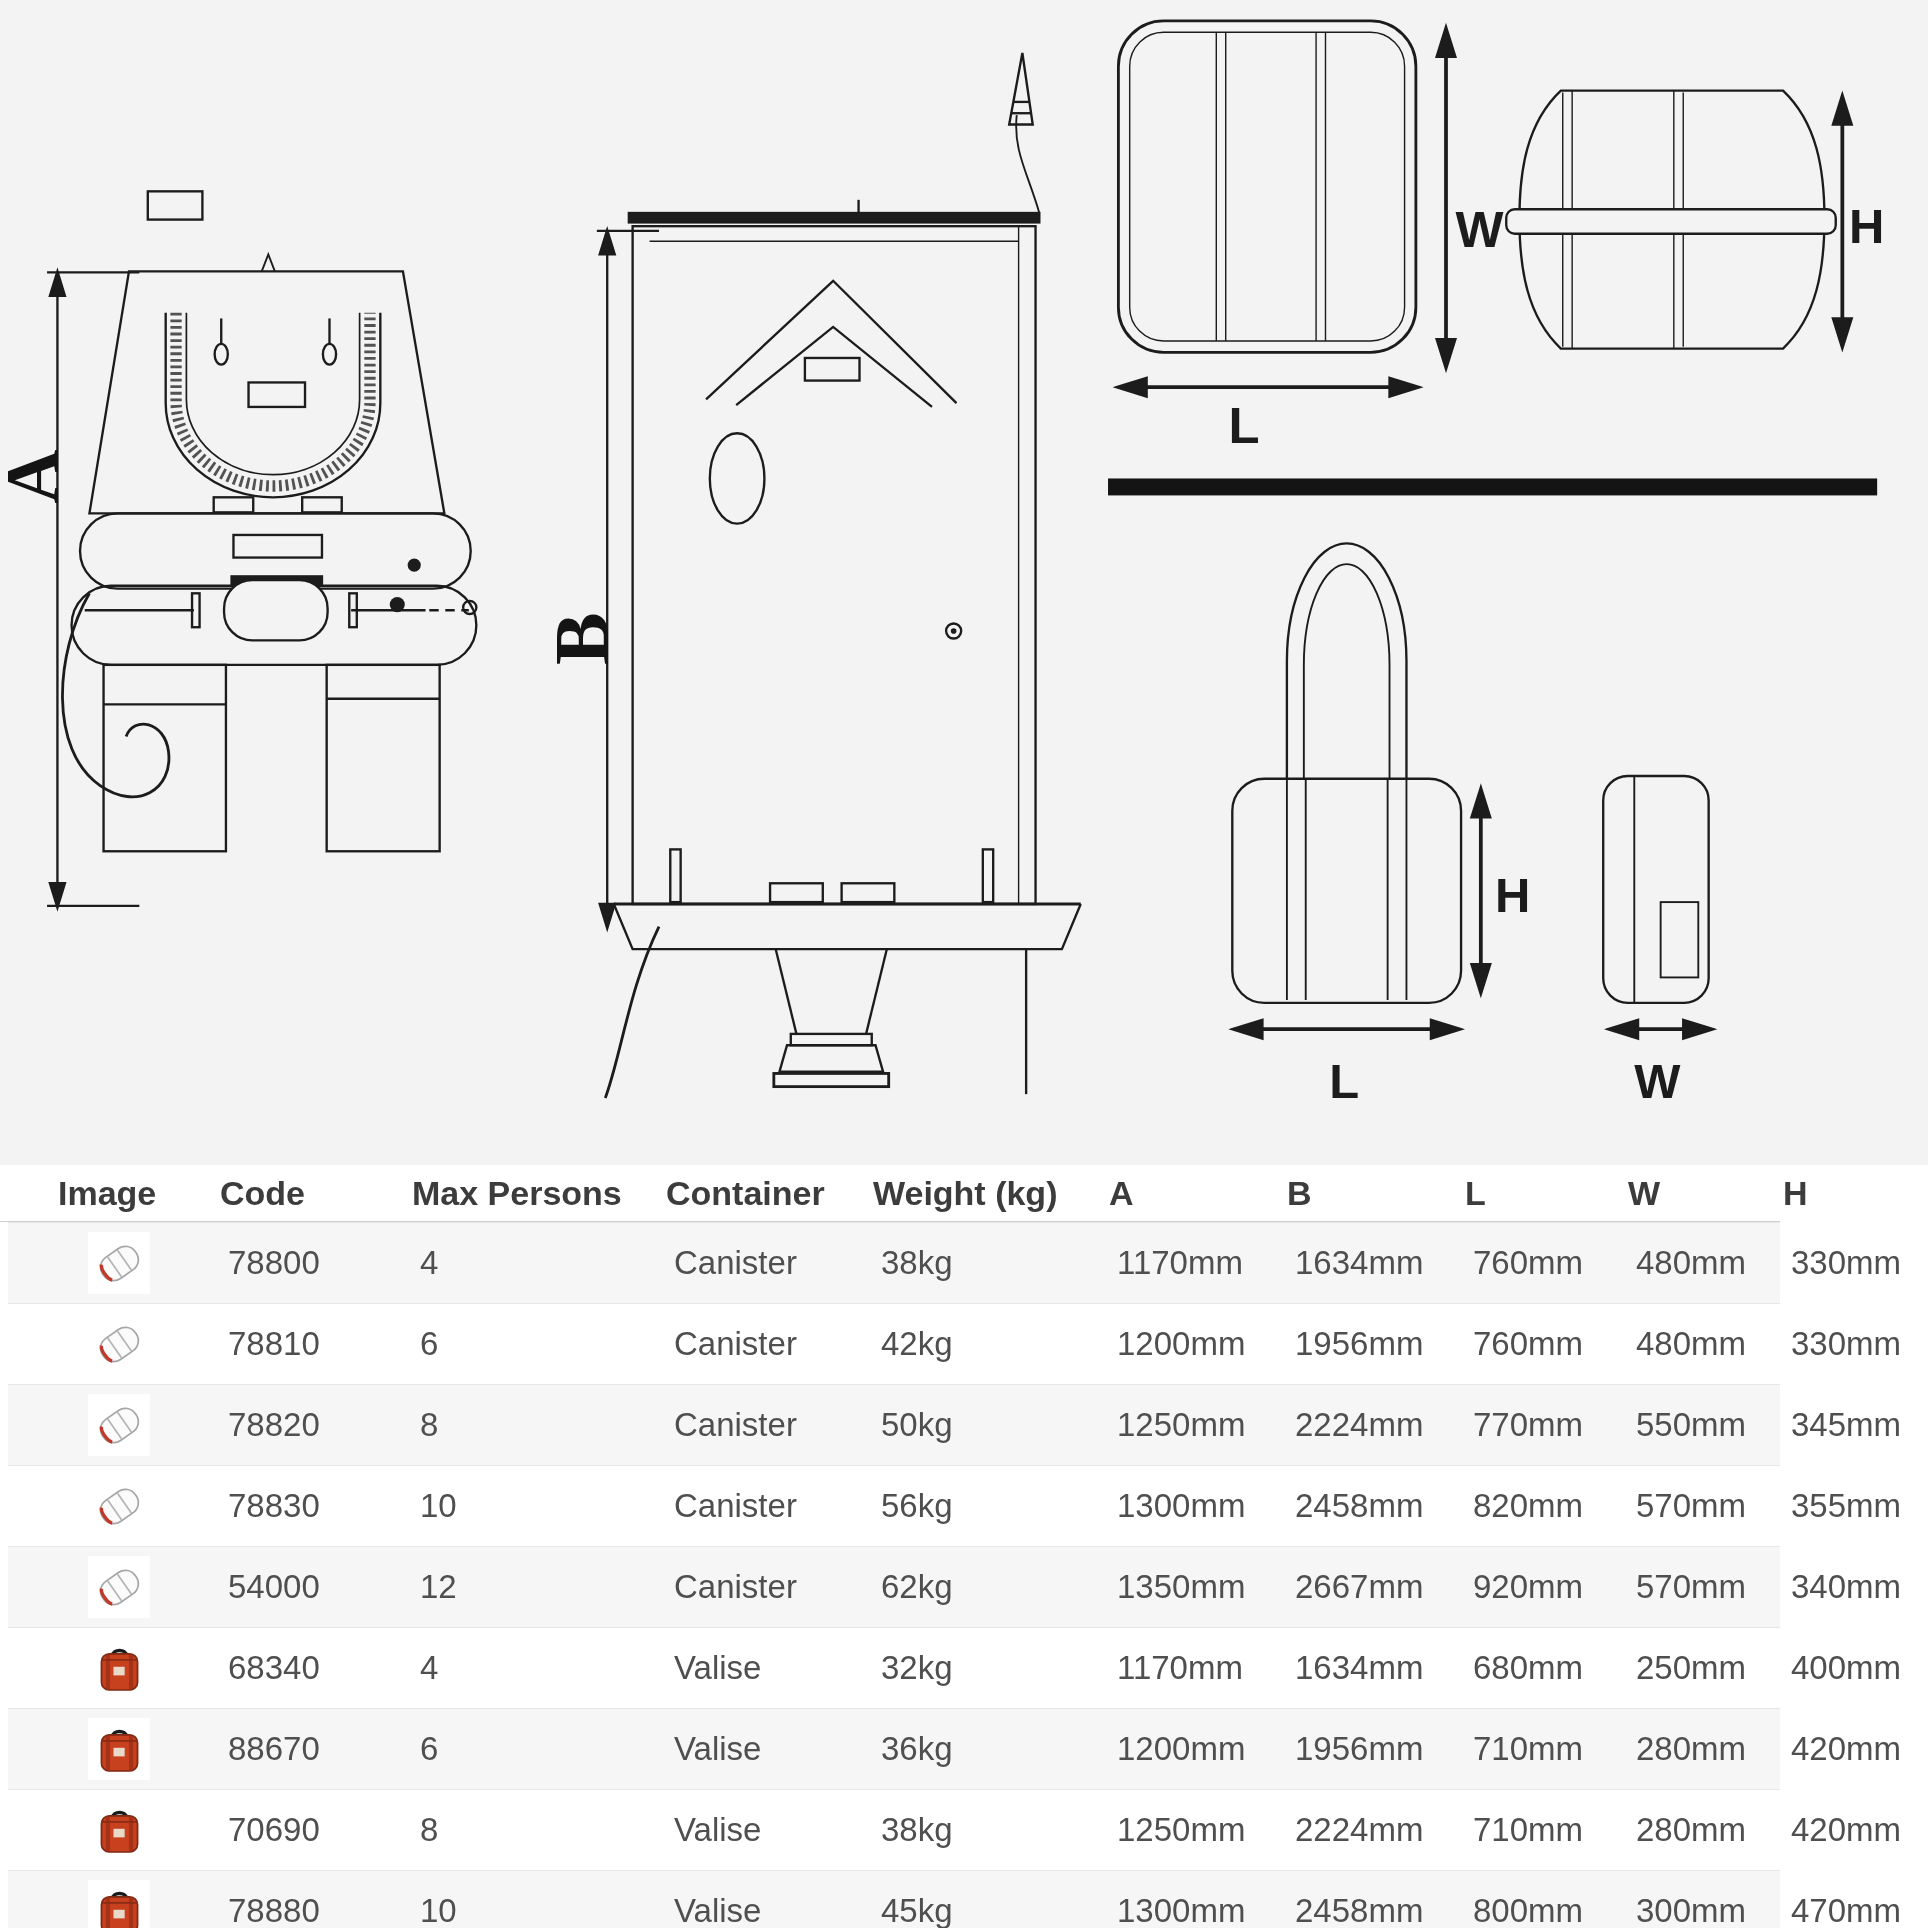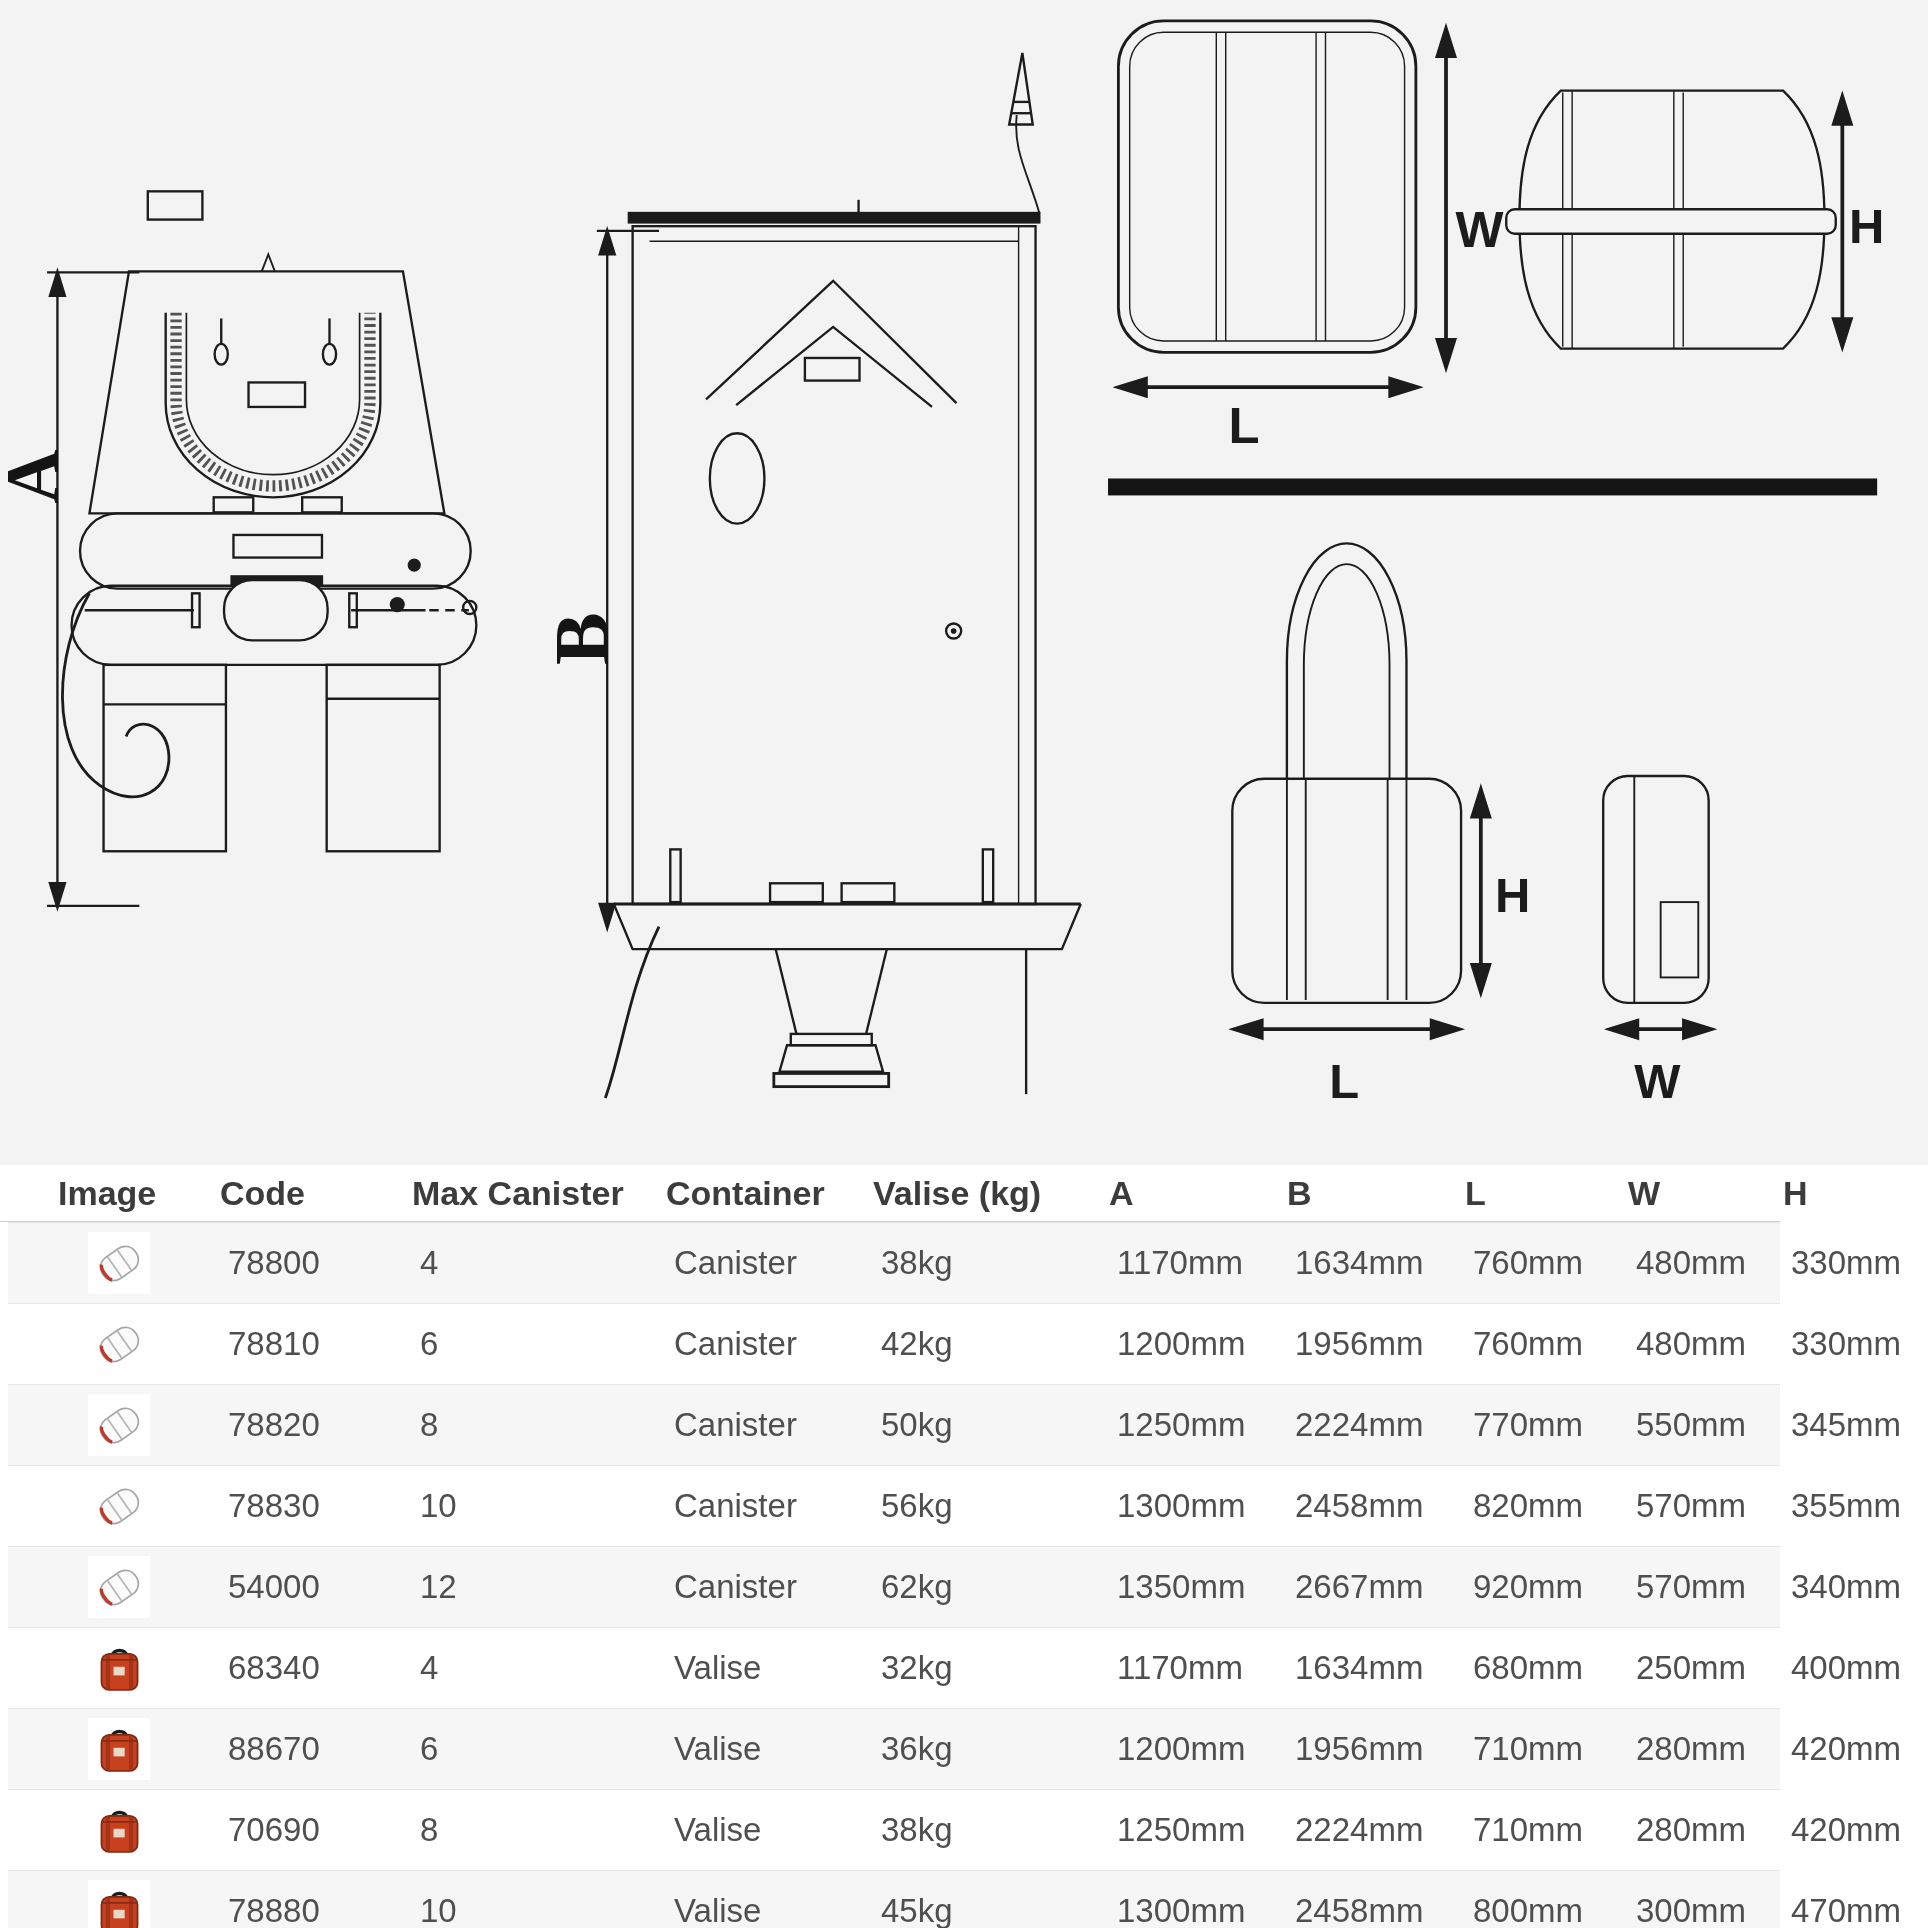--- a/index.html
+++ b/index.html
@@ -214,23 +214,23 @@
       <text class="dim-label" font-size="52" x="1588" y="968">H</text>
       <text class="dim-label" font-size="52" x="1412" y="1166">L</text>
       <text class="dim-label" font-size="52" x="1736" y="1166">W</text>
     </svg>
   </div>
 
   <div class="spec-table">
     <div class="thead">
       <div class="cell">Image</div>
       <div class="cell">Code</div>
-      <div class="cell">Max Canister</div>
+      <div class="cell">Max Persons</div>
       <div class="cell">Container</div>
-      <div class="cell">Valise (kg)</div>
+      <div class="cell">Weight (kg)</div>
       <div class="cell">A</div>
       <div class="cell">B</div>
       <div class="cell">L</div>
       <div class="cell">W</div>
       <div class="cell">H</div>
     </div>
     <div class="tbody">
   <div class="trow">
     <div class="cell">
             <span class="icon-box">

